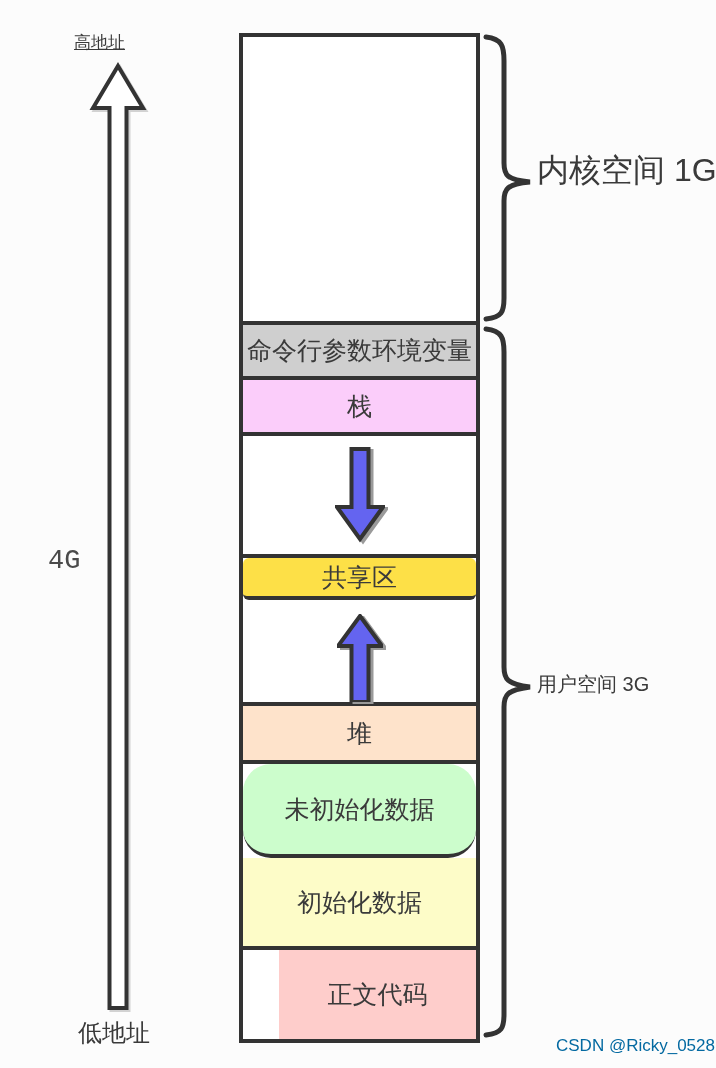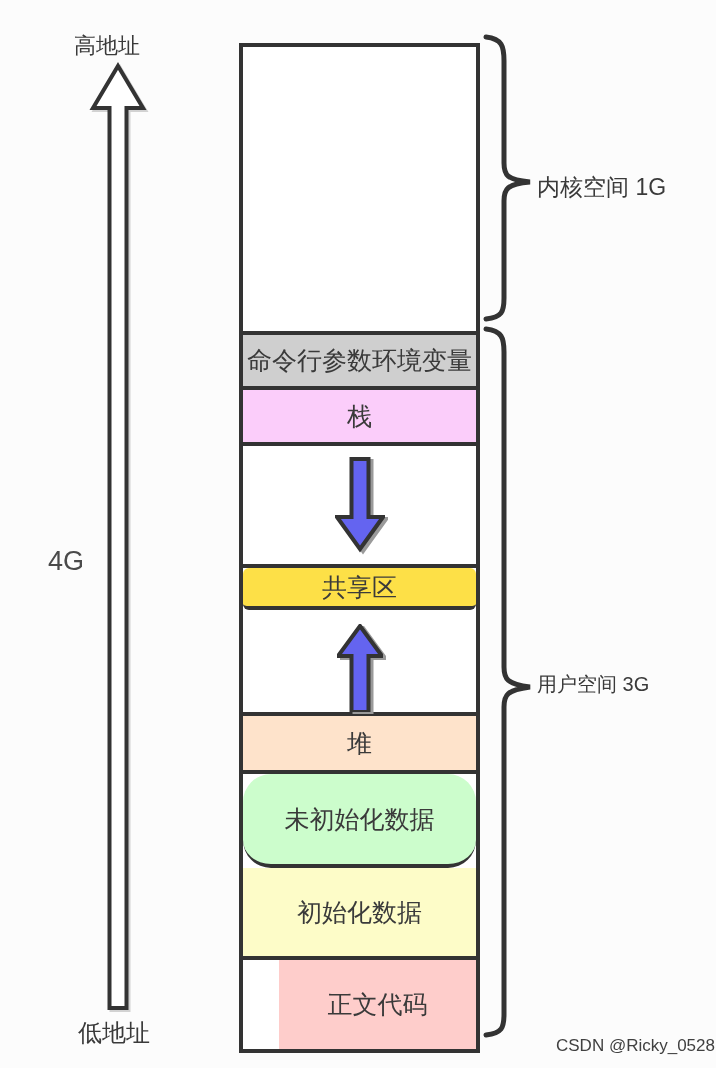--- a/index.html
+++ b/index.html
@@ -3,26 +3,26 @@
 <meta charset="utf-8">
 <style>
   html,body{margin:0;padding:0;}
   body{
     width:716px;height:1068px;position:relative;overflow:hidden;
     background:#fcfcfc;
     font-family:"Liberation Sans","DejaVu Sans",sans-serif;
     color:#3a3a3a;
   }
   .lbl{position:absolute;white-space:nowrap;}
-  .axis-high{left:74px;top:31px;font-size:22px;}
+  .axis-high{left:74px;top:31px;font-size:17px;text-decoration:underline;}
   .axis-low{left:78px;top:1017px;font-size:24px;}
-  .axis-size{left:48px;top:546px;font-size:27px;color:#4a4a4a;}
+  .axis-size{left:48px;top:546px;font-size:27px;color:#4a4a4a;font-family:Liberation Mono, monospace;}
   .axis-arrow{position:absolute;left:85px;top:58px;filter:drop-shadow(2px 2px 0 #d2d2d2);}
   .mem-col{
-    position:absolute;left:239px;top:43px;width:241px;height:1010px;
+    position:absolute;left:239px;top:33px;width:241px;height:1010px;
     box-sizing:border-box;border:4px solid #333;background:#fff;
     display:flex;flex-direction:column;
   }
   .seg{
     box-sizing:border-box;border-bottom:4px solid #333;
     display:flex;align-items:center;justify-content:center;
     font-size:25px;flex:none;
   }
   .seg:last-child{border-bottom:none;margin-left:36px;}
   .seg-kernel{height:288px;}
@@ -30,23 +30,23 @@
   .seg-stack{height:56px;}
   .seg-gapdown{height:122px;}
   .seg-shared{height:42px;}
   .seg-gapup{height:106px;flex-direction:column;justify-content:flex-end;}
   .seg-heap{height:58px;}
   .seg-bss{height:94px;border-radius:28px;}
   .seg-data{height:92px;font-family:Liberation Serif, serif;}
   .seg-text{height:89px;}
   .growth-arrow{filter:drop-shadow(3px 2px 0 #9a9a9a);}
   .braces{position:absolute;left:478px;top:30px;}
-  .brace-lbl-kernel{left:537px;top:172px;font-size:23px;}
+  .brace-lbl-kernel{left:537px;top:149px;font-size:32px;}
   .brace-lbl-user{left:537px;top:671px;font-size:20px;}
-  .watermark{left:556px;top:1036px;font-size:17px;color:#404040;}
+  .watermark{left:556px;top:1036px;font-size:17px;color:#0369a1;}
 </style>
 </head>
 <body>
 
 <div class="lbl axis-high">高地址</div>
 
 <svg class="axis-arrow" width="68" height="958" viewBox="0 0 68 958">
   <polygon points="33,8 58,50 41.5,50 41.5,950 24.5,950 24.5,50 8,50" fill="#ffffff" stroke="#333333" stroke-width="4" stroke-linejoin="miter"></polygon>
 </svg>
 

